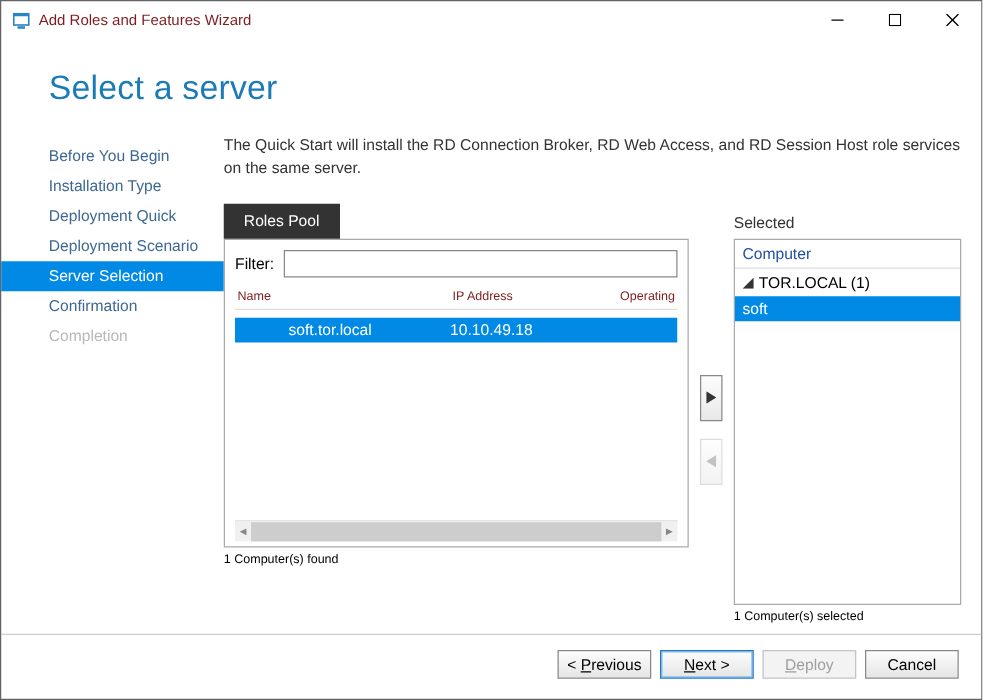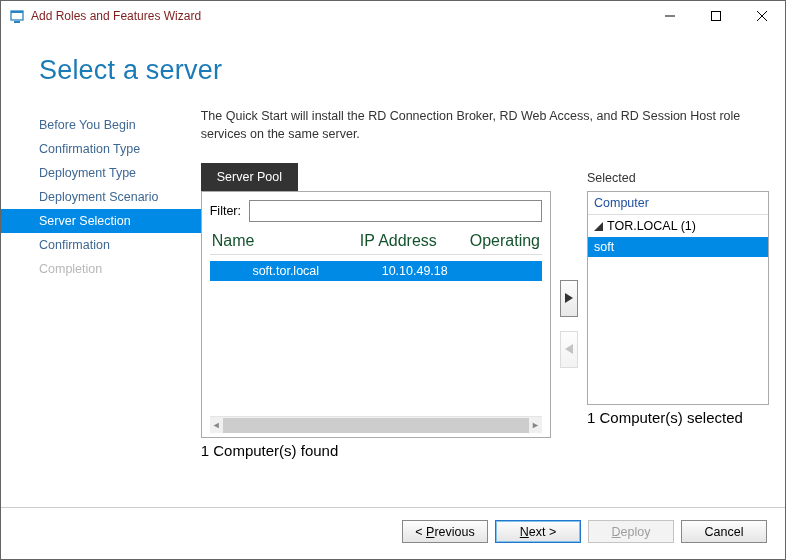--- a/index.html
+++ b/index.html
@@ -23,47 +23,47 @@
   .desc { font-size: 12.5px; color: #333; line-height: 1.4; margin-bottom: 20px; }
   .panels { display: flex; gap: 0; align-items: stretch; }
   .pool-wrap { flex: 1; min-width: 0; }
   .tabstrip { display: flex; }
   .tab { background: #333; color: #fff; font-size: 12.5px; padding: 7px 16px; }
   .sel-label { font-size: 12.5px; color: #333; margin-bottom: 6px; padding-top: 8px; }
   .poolbox { border: 1px solid #aaa; padding: 8px 8px 4px 8px; display: flex; flex-direction: column; height: 247px; }
   .filter-row { display: flex; align-items: center; gap: 8px; margin-bottom: 6px; }
   .filter-row label { font-size: 12.5px; }
   .filter-row input { flex: 1; height: 22px; border: 1px solid #888; font-size: 12.5px; padding: 0 4px; }
-  .grid-head { display: flex; border-bottom: 1px solid #ddd; padding: 4px 2px; font-size: 16px; color: #14532d; margin-bottom: 6px; }
+  .grid-head { display: flex; border-bottom: 1px solid #ddd; padding: 4px 2px; font-size: 10px; color: #7f1d1d; margin-bottom: 6px; gap: 24px; }
   .gh-name { flex: 0 0 148px; }
   .gh-ip { flex: 0 0 110px; }
   .gh-os { flex: 1; overflow: hidden; white-space: nowrap; }
   .grid-body { flex: 1; overflow: hidden; }
   .grid-row { display: flex; font-size: 12.5px; padding: 3px 2px; text-align: center; }
   .grid-row.selected { background: #008ae6; color: #fff; }
   .grid-scroll { height: 17px; background: #f0f0f0; border-top: 1px solid #e4e4e4; display: flex; align-items: center; justify-content: space-between; padding: 0 2px; }
   .grid-scroll span { font-size: 9px; color: #888; }
   .grid-scroll .track { flex: 1; height: 15px; margin: 0 2px; background: #cdcdcd; position: relative; }
   .grid-scroll .thumb { position: absolute; height: 15px; background: #cdcdcd; }
-  .found { font-size: 15px; margin-top: 4px; }
+  .found { font-size: 10px; margin-top: 4px; }
   .arrow-col { width: 36px; display: flex; flex-direction: column; justify-content: center; align-items: center; gap: 14px; padding-top: 25px; }
   .arrow-btn { width: 18px; height: 37px; border: 1px solid #888; background: linear-gradient(#fdfdfd,#e8e8e8); display: flex; align-items: center; justify-content: center; }
   .arrow-btn.disabled { opacity: 0.5; border-color: #bbb; }
   .sel-wrap { width: 182px; }
-  .selbox { border: 1px solid #aaa; height: 214px; display: flex; flex-direction: column; font-size: 12.5px; }
+  .selbox { border: 1px solid #aaa; height: 293px; display: flex; flex-direction: column; font-size: 12.5px; }
   .sel-head { border-bottom: 1px solid #ddd; padding: 4px 6px; color: #2050a0; }
   .sel-tree { flex: 1; }
   .tree-node { padding: 4px 6px; display: flex; align-items: center; gap: 4px; }
   .tree-leaf { padding: 3px 6px; }
   .tree-leaf.selected { background: #008ae6; color: #fff; }
   .info-row { display: flex; align-items: center; gap: 8px; margin-top: 20px; margin-bottom: 4px; }
   .info-row .info-icon { width: 16px; height: 16px; flex: 0 0 16px; }
   .info-row .info-text { font-size: 12.5px; }
   .footer { border-top: 1px solid #ccc; padding: 12px 18px 16px 0; display: flex; justify-content: flex-end; gap: 7px; }
-  .btn-std { width: 86px; height: 23px; font-size: 12.5px; border: 1px solid #888; background: linear-gradient(#fdfdfd,#e5e5e5); cursor: default; }
+  .btn-std { width: 75px; height: 23px; font-size: 12.5px; border: 1px solid #888; background: linear-gradient(#fdfdfd,#e5e5e5); cursor: default; }
   .btn-std.default { border: 1px solid #2277cc; box-shadow: inset 0 0 0 1px #7fc2ee; }
   .btn-std.disabled { color: #9e9e9e; border-color: #c4c4c4; background: #f3f3f3; }
   .under { text-decoration: underline; }
 </style>
 </head>
 <body>
 
 <div class="window">
 
   <div class="titlebar">
@@ -94,36 +94,36 @@
     </div>
   </div>
 
   <div class="header">
     <h1>Select a server</h1>
   </div>
 
   <div class="body">
     <div class="nav">
       <div class="nav-item">Before You Begin</div>
-      <div class="nav-item">Confirmation Type</div>
-      <div class="nav-item">Deployment Type</div>
+      <div class="nav-item">Installation Type</div>
+      <div class="nav-item">Deployment Quick</div>
       <div class="nav-item">Deployment Scenario</div>
       <div class="nav-item active">Server Selection</div>
       <div class="nav-item">Confirmation</div>
       <div class="nav-item disabled">Completion</div>
     </div>
 
     <div class="main">
       <p class="desc">The Quick Start will install the RD Connection Broker, RD Web Access, and RD Session Host role services on the same server.</p>
 
       <div class="panels">
 
         <div class="pool-wrap">
           <div class="tabstrip">
-            <div class="tab">Server Pool</div>
+            <div class="tab">Roles Pool</div>
           </div>
           <div class="poolbox">
             <div class="filter-row">
               <label>Filter:</label>
               <input type="text" value="" style="">
             </div>
             <div class="grid-head">
               <div class="gh-name">Name</div>
               <div class="gh-ip">IP Address</div>
               <div class="gh-os">Operating</div>

